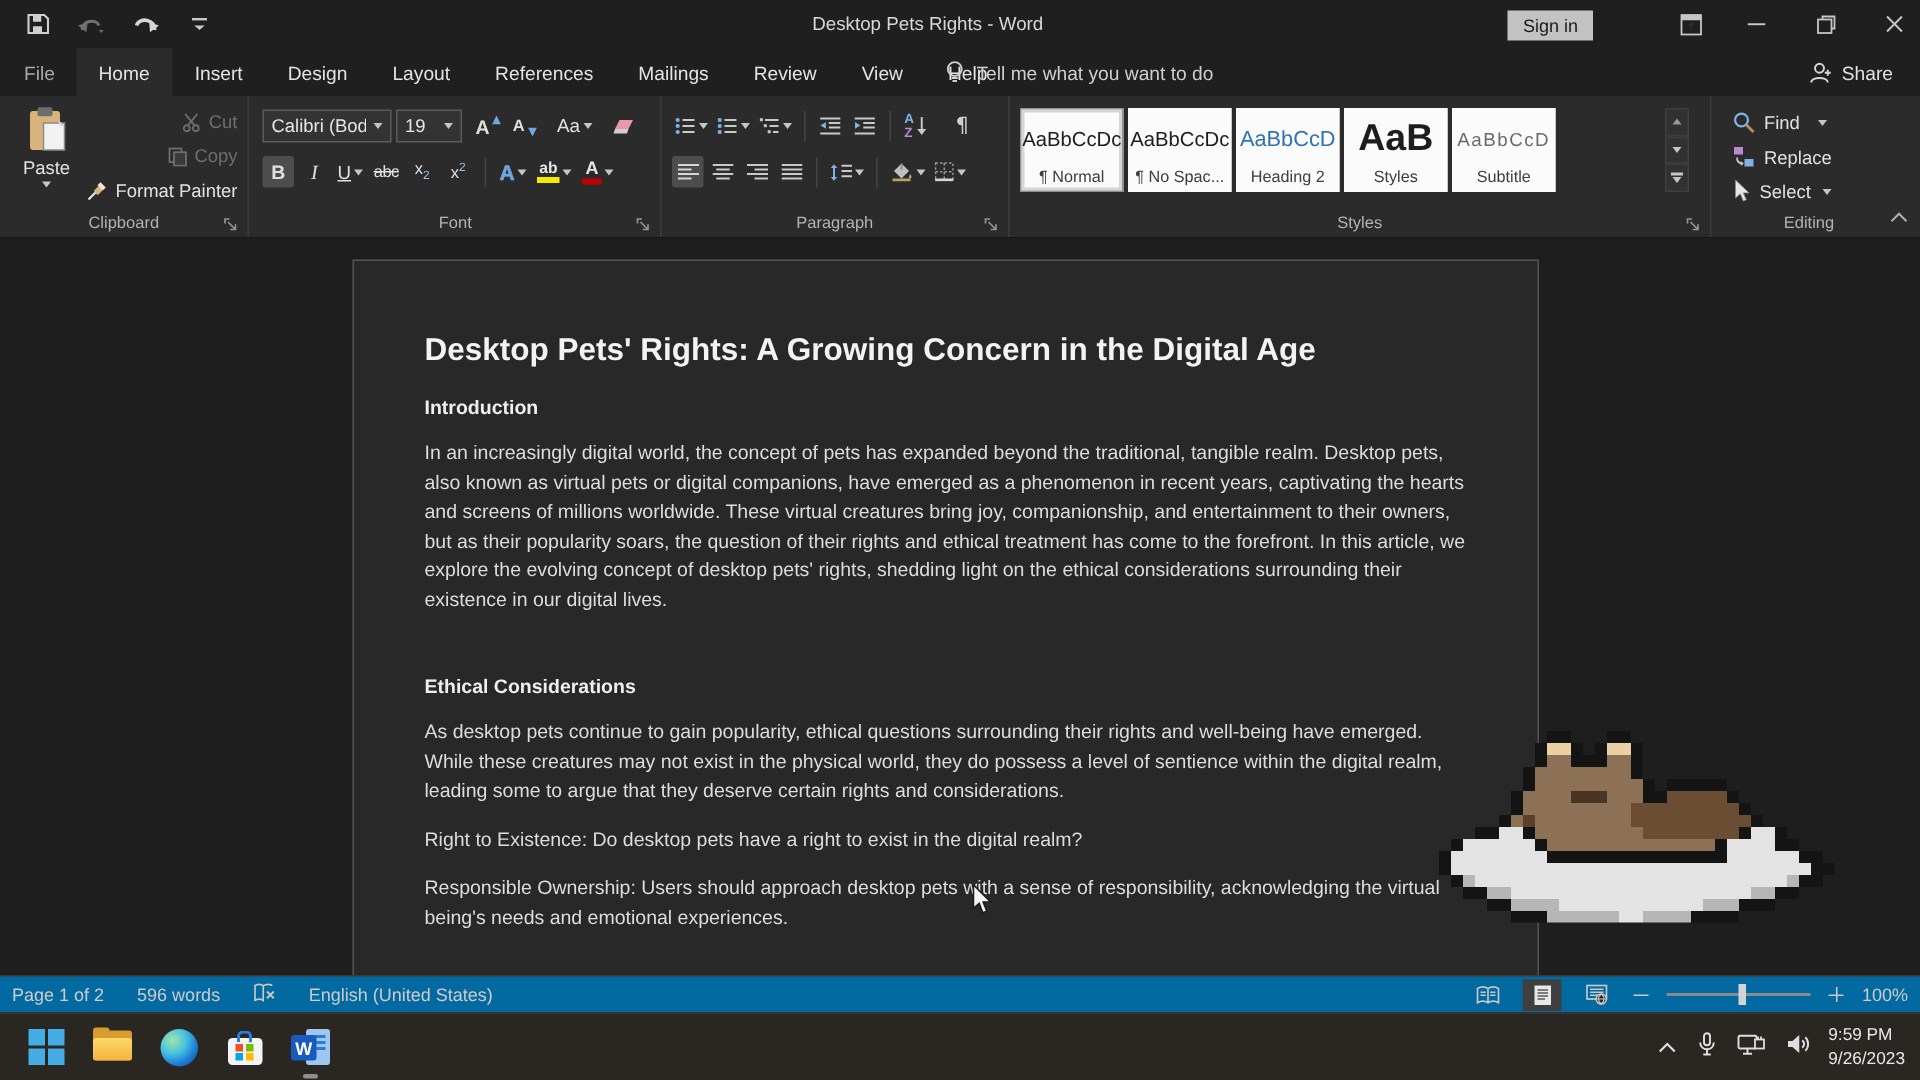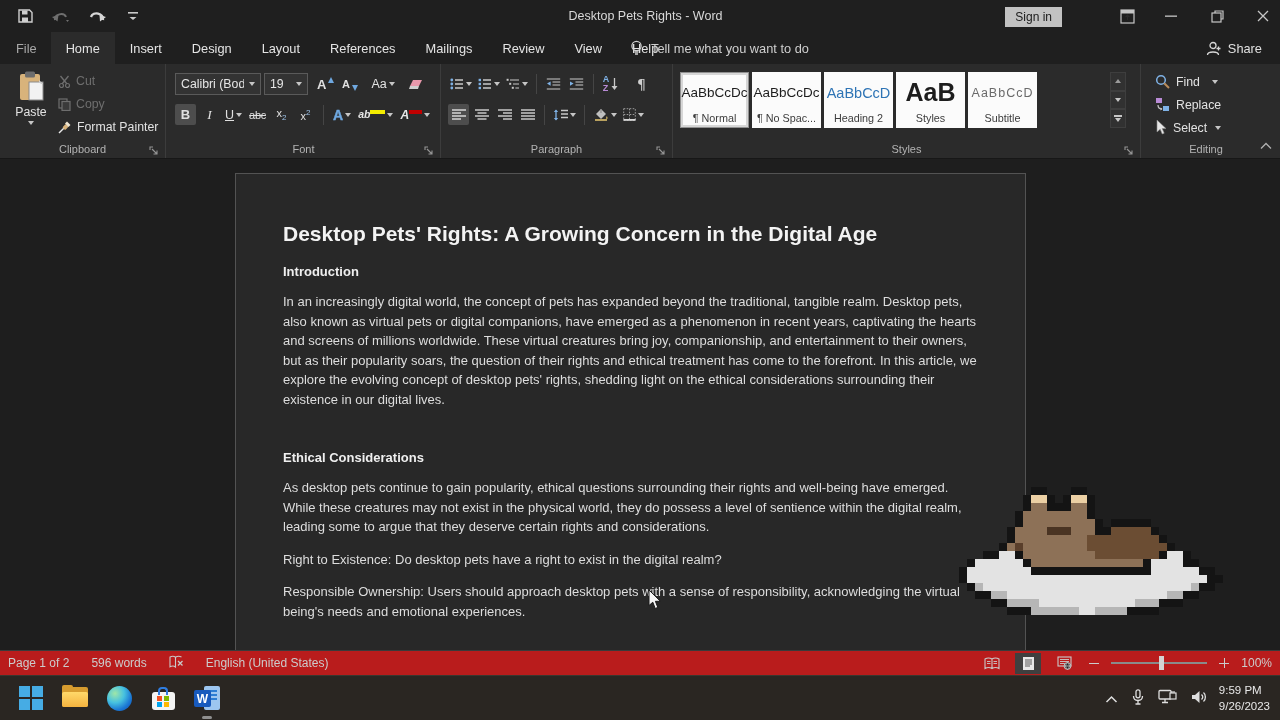--- a/index.html
+++ b/index.html
@@ -5,21 +5,21 @@
   * { margin:0; padding:0; box-sizing:border-box; }
   html,body { width:1280px; height:720px; overflow:hidden; background:#1e1e1e;
     font-family:"Liberation Sans", sans-serif; -webkit-font-smoothing:antialiased; }
   .glyph { font-family:"DejaVu Sans", sans-serif; }
 
   
   #titlebar { position:absolute; top:0; left:0; width:1280px; height:32px; background:#1f1f1f; }
   #qat { position:absolute; left:14px; top:0; height:32px; display:flex; align-items:center; gap:14px; }
   .qat-btn { display:flex; align-items:center; justify-content:center; width:22px; height:22px; }
   #win-title { position:absolute; top:0; left:0; width:1237px; height:32px; display:flex; align-items:center; justify-content:center;
-    color:#d8d8d8; font-size:12.5px; pointer-events:none;margin-left:27px; }
+    color:#d8d8d8; font-size:12.5px; pointer-events:none; }
   #signin-btn { position:absolute; right:218px; top:7px; height:20px; padding:0 10px; background:#c2c2c2; color:#1b1b1b;
     font-size:12px; display:flex; align-items:center; }
   .caption-btn { position:absolute; top:0; width:34px; height:32px; display:flex; align-items:center; justify-content:center; }
 
   
   #tabrow { position:absolute; top:32px; left:0; width:1280px; height:32px; background:#1f1f1f; display:flex; align-items:stretch; }
   .tab { padding:0 15px; display:flex; align-items:center; font-size:12.8px; color:#e4e4e4; }
   .tab.file { color:#a8a8a8; padding:0 14px; margin-left:2px; }
   .tab.active { background:#2b2b2b; }
   #tellme { position:absolute; left:630px; top:32px; height:32px; display:flex; align-items:center; gap:8px;
@@ -34,38 +34,38 @@
   .dim { color:#6e6e6e !important; }
   .rlabel { font-size:12.3px; color:#e2e2e2; }
   .tri { width:0; height:0; border-left:3.5px solid transparent; border-right:3.5px solid transparent; border-top:4px solid #c6c6c6; display:inline-block; }
   .rbtn { height:21px; min-width:21px; padding:0 2px; display:flex; align-items:center; justify-content:center; gap:2px; border-radius:2px; color:#e0e0e0; }
   .rbtn.active { background:#4d4d4d; }
   .vsep { width:1px; height:20px; background:#454545; margin:0 4px; }
 
   
   #g-clipboard { left:0; width:166px; }
   #paste-btn { position:absolute; left:10px; top:7px; width:42px; height:72px; display:flex; flex-direction:column; align-items:center; gap:2px; }
-  #clip-col { position:absolute; left:58px; top:8px; display:flex; flex-direction:column; gap:5px; }
+  #clip-col { position:absolute; left:58px; top:8px; display:flex; flex-direction:column; gap:5px;align-items:flex-end; }
   .small-cmd { display:flex; align-items:center; gap:5px; font-size:12.3px; color:#e2e2e2; height:18px; }
 
   
   #g-font { left:167px; width:274px; }
   .fg-row1 { position:absolute; left:8px; top:9px; display:flex; align-items:center; gap:3px; }
   .fg-row2 { position:absolute; left:8px; top:40px; display:flex; align-items:center; gap:3px; }
   .combo { display:flex; align-items:center; justify-content:space-between; background:#333333; border:1px solid #5a5a5a; height:22px; padding:0 5px; color:#e6e6e6; font-size:12.3px; gap:5px; }
   #font-name-combo { width:86px; }
   #font-size-combo { width:44px; }
   .bchar { font-weight:bold; font-size:13px; }
   .ichar { font-style:italic; font-family:"Liberation Serif", serif; font-size:13.5px; }
   .uchar { text-decoration:underline; font-size:12.5px; }
   .strikechar { text-decoration:line-through; font-size:11px; letter-spacing:-.3px; }
   .subsup { font-size:11px; }
   .subsup sub,.subsup sup { font-size:8px; color:#9ec3e8; }
   .fx-a { color:#6fa8e0; font-weight:bold; font-size:14px; -webkit-text-stroke:.4px #6fa8e0; }
-  .hl-wrap,.fc-wrap { display:flex; flex-direction:row; line-height:1;font-style:italic; }
+  .hl-wrap,.fc-wrap { display:flex; flex-direction:column; align-items:center; line-height:1; }
   .hl-wrap .t { font-size:10.5px; font-weight:bold; color:#e6e6e6; }
   .hl-bar { width:15px; height:4px; background:#f3ec00; margin-top:1px; }
   .fc-wrap .t { font-size:12px; font-weight:bold; color:#e6e6e6; }
   .fc-bar { width:13px; height:4px; background:#c00000; margin-top:1px; }
   .case-label { font-size:12.5px; color:#e2e2e2; }
 
   
   #g-paragraph { left:441px; width:232px; }
   .pg-row1 { position:absolute; left:7px; top:9px; display:flex; align-items:center; gap:2px; }
   .pg-row2 { position:absolute; left:7px; top:40px; display:flex; align-items:center; gap:2px; }
@@ -99,21 +99,21 @@
   #page { position:absolute; left:235px; top:13px; width:791px; height:620px; background:#282828; border:1px solid #535353; }
   #page-content { padding:45px 43px 0 47px; }
   #doc-title { font-size:21px; font-weight:bold; color:#f3f3f3; line-height:29px; }
   .doc-h2 { font-size:13px; font-weight:bold; color:#efefef; margin-top:16px; }
   .doc-h2.spaced { margin-top:41px; }
   .doc-p { font-size:13px; color:#dddddd; line-height:19.5px; margin-top:13px; }
   #pet-svg { position:absolute; left:959px; top:327px; }
   #cursor { position:absolute; left:648px; top:430px; }
 
   
-  #statusbar { position:absolute; top:650px; left:0; width:1280px; height:25px; background:#b91c1c; border-top:1px solid #3a3a3a;
+  #statusbar { position:absolute; top:650px; left:0; width:1280px; height:25px; background:#0369a1; border-top:1px solid #3a3a3a;
     display:flex; align-items:center; font-size:12px; color:#cccccc; }
   #sb-left { display:flex; align-items:center; position:absolute; left:8px; gap:22px; }
   #sb-right { display:flex; align-items:center; position:absolute; right:8px; gap:10px; }
   .sb-viewbtn { width:26px; height:21px; display:flex; align-items:center; justify-content:center; }
   .sb-viewbtn.active { background:#3f3f3f; }
   #zoom-track { width:96px; height:2px; background:#8a8a8a; position:relative; }
   #zoom-thumb { position:absolute; left:50%; top:-6px; width:5px; height:14px; background:#d4d4d4; }
   .zoom-pm { width:14px; height:14px; position:relative; }
   .zoom-pm i { position:absolute; background:#cccccc; }
   .pm-h { left:2px; right:2px; top:6.5px; height:1.5px; }

